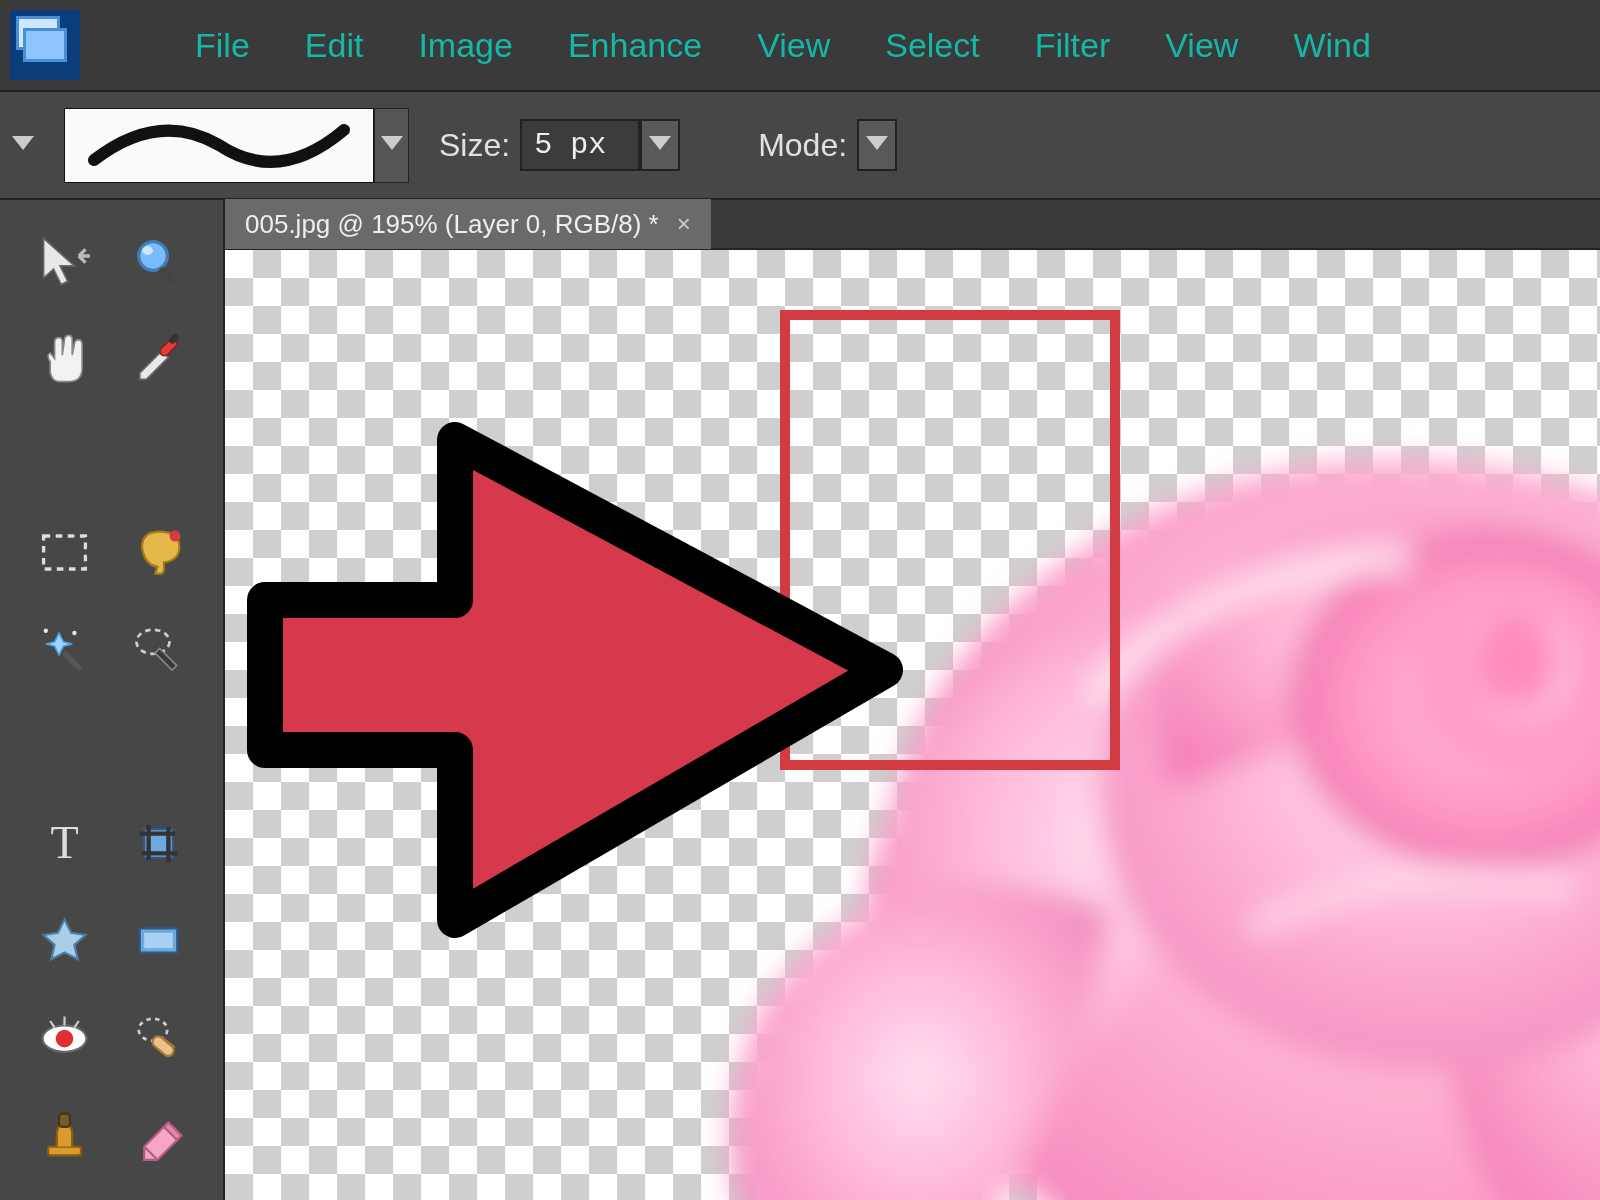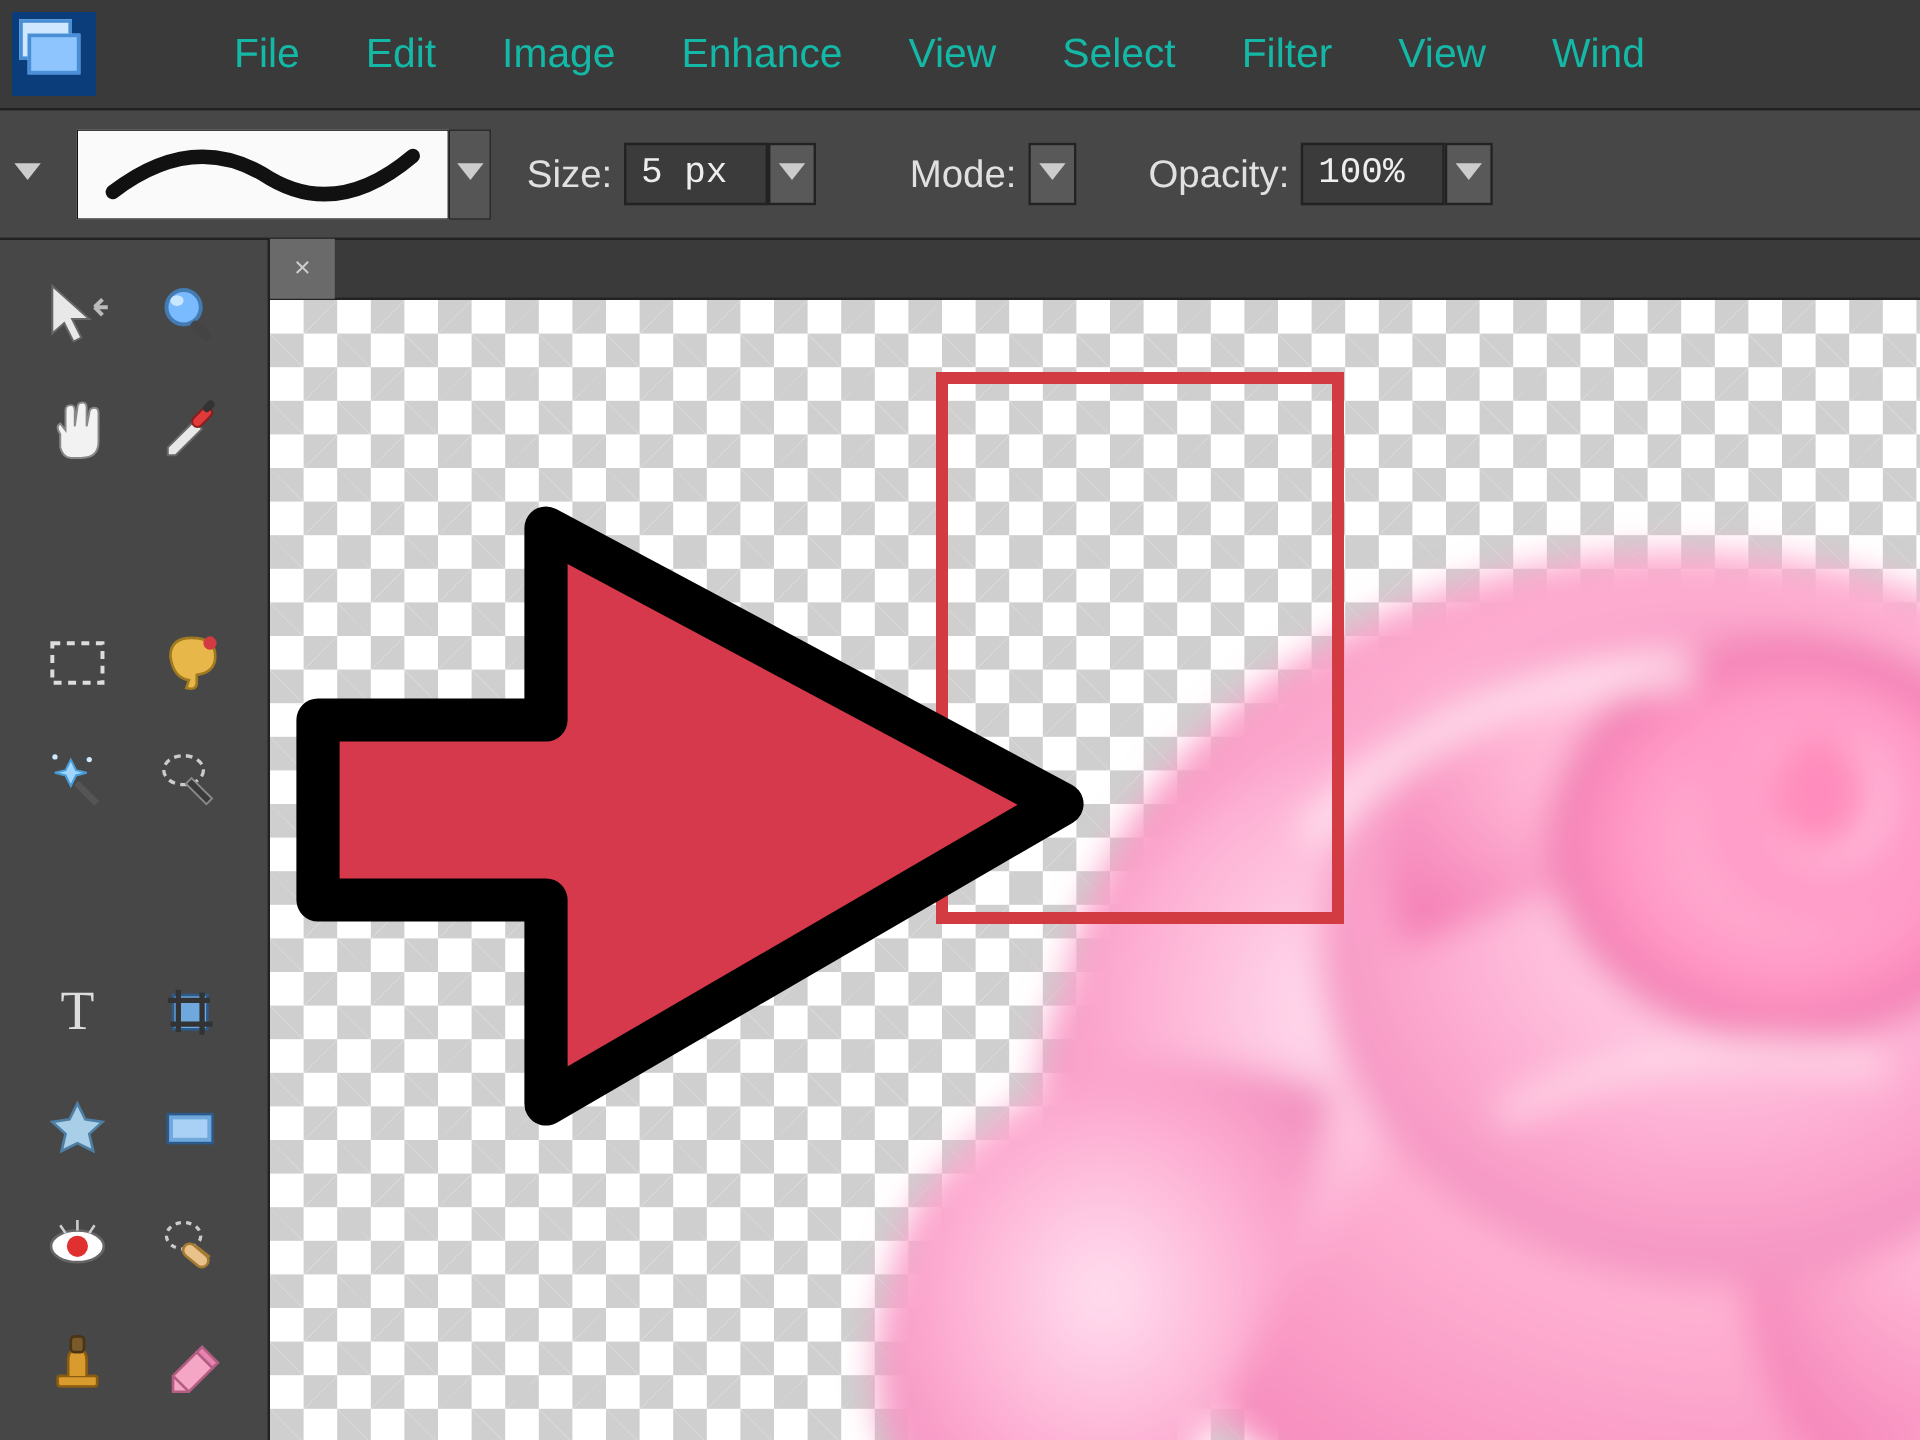--- a/index.html
+++ b/index.html
@@ -276,29 +276,20 @@
 
   <div class="opt-group" style="margin-left:48px">
     <span class="opt-label">Mode:</span>
     <div style="display:flex">
       <div class="opt-dd">
           <span class="menu-chevron"></span>
         </div>
     </div>
   </div>
 
-  <div class="opt-group" style="margin-left:30px">
-    <span class="opt-label">Opacity:</span>
-    <div style="display:flex">
-      <div class="opt-field" style="width:120px">100%</div>
-      <div class="opt-dd">
-          <span class="menu-chevron"></span>
-        </div>
-    </div>
-  </div>
 </div>
 
 <div class="toolbox-wrap">
   <div class="toolbox">
 
     <div class="tool">
       <svg viewBox="0 0 50 50">
         <path d="M6 4 L6 40 L15 32 L22 46 L28 43 L21 29 L34 29 Z" fill="#e8e8e8" stroke="#666" stroke-width="1.5"></path>
         <path d="M38 20 L44 14 M38 20 L44 26 M38 20 L48 20" stroke="#bbb" stroke-width="3"></path>
       </svg>
@@ -408,20 +399,21 @@
         <path d="M12 36 L30 18 L42 30 L24 48 L12 48 Z" fill="#f4a6c4" stroke="#b55e84" stroke-width="2"></path>
         <path d="M12 36 L24 48" stroke="#b55e84" stroke-width="2"></path>
         <path d="M30 18 L42 30 L46 26 L34 14 Z" fill="#e884b0" stroke="#b55e84" stroke-width="2"></path>
       </svg>
     </div>
   </div>
 </div>
 
 <div class="tabstrip">
   <div class="doctab">
+    <span>005.jpg @ 195% (Layer 0, RGB/8) *</span>
     <span class="doctab-close">×</span>
   </div>
 </div>
 
 <div class="main">
   <div class="canvas-area">
     <div class="checker"></div>
 
     <svg class="rose" viewBox="0 0 1250 1000">
       <defs>

